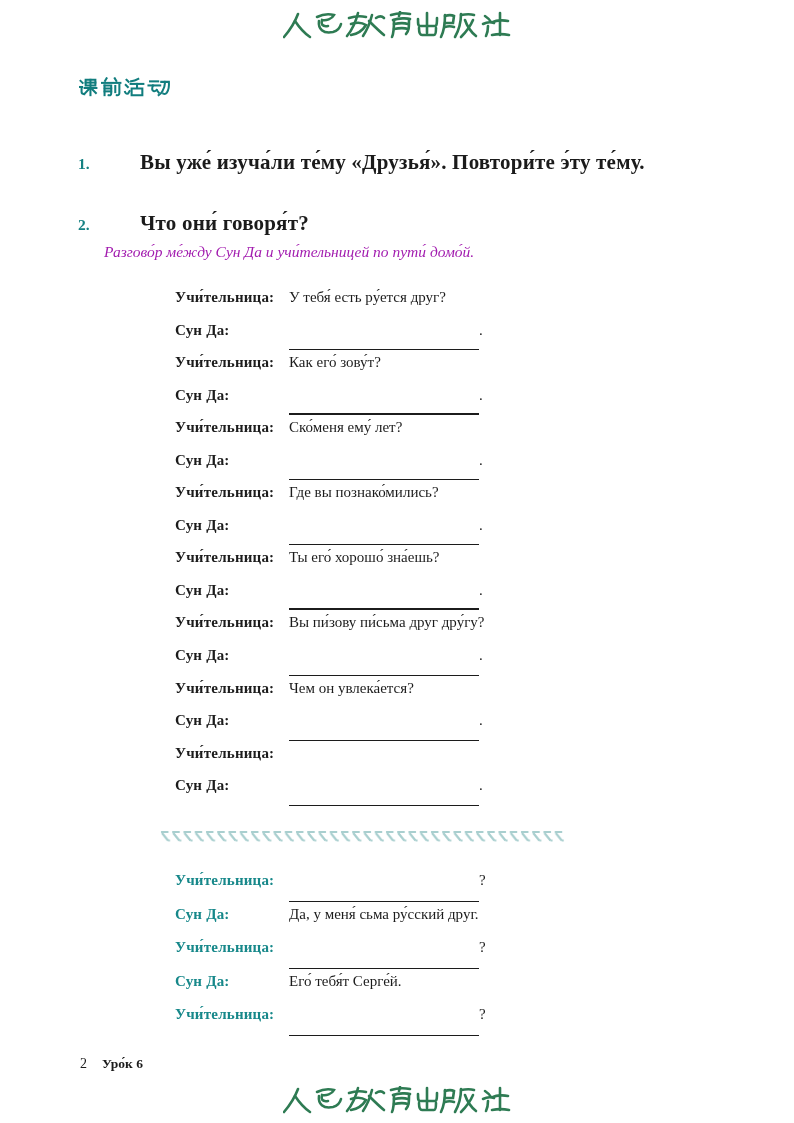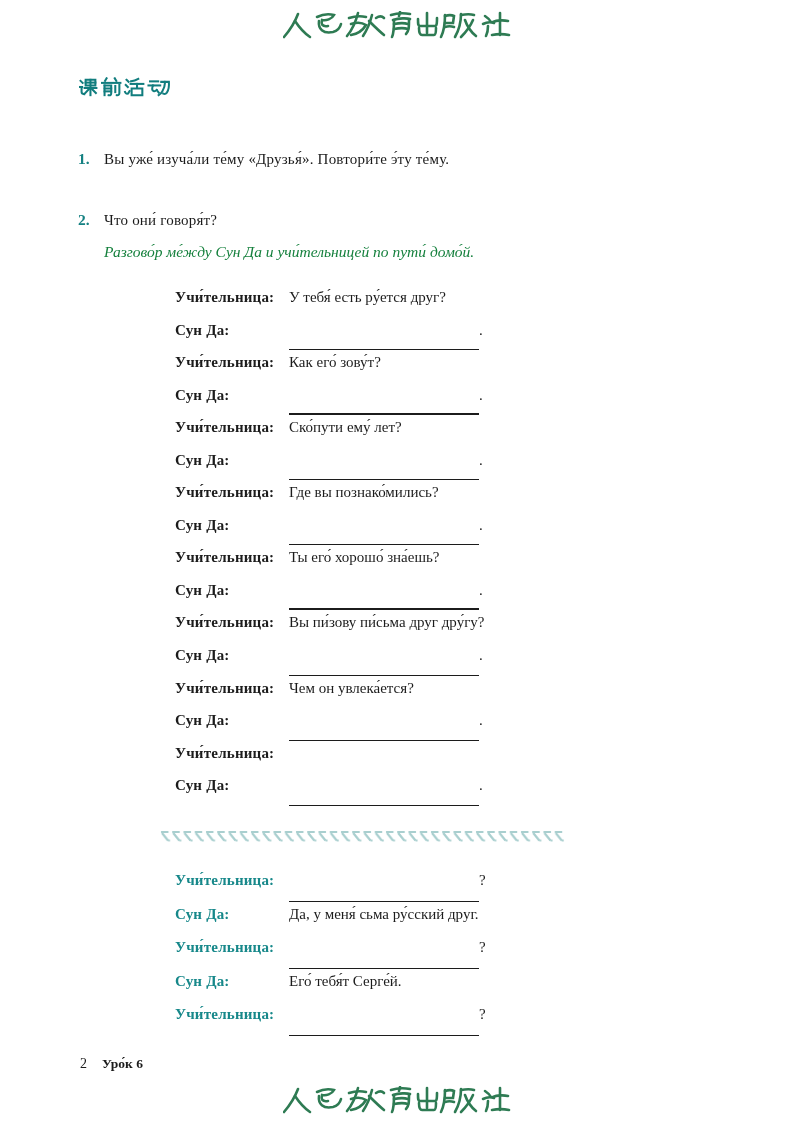--- a/index.html
+++ b/index.html
@@ -9,24 +9,24 @@
     font-family:"Liberation Serif", serif; color:#1c1c1c;
   }
   .logo { position:absolute; left:50%; transform:translateX(-50%); }
   .logo-top { top:11px; }
   .logo-bottom { top:1086px; }
   .section-title { position:absolute; top:77px; left:78px; }
   .ex { position:absolute; left:78px; display:flex; align-items:baseline; }
   .ex1 { top:150px; }
   .ex2 { top:211px; }
   .ex .num { color:#158182; font-weight:bold; font-size:15.5px; width:26px; flex:none; }
-  .ex .ex-text { font-weight:normal; font-size:15px; letter-spacing:0.2px; color:#1b1b1b; }
+  .ex .ex-text { font-weight:bold; font-size:21px; letter-spacing:0.2px; color:#1b1b1b;margin-left:36px; }
   .subtitle {
     position:absolute; top:243px; left:104px;
-    font-style:italic; color:#15803d; font-size:15.5px;
+    font-style:italic; color:#a21caf; font-size:15.5px;
   }
   .dlg { position:absolute; left:175px; }
   .d1 { top:289px; }
   .d2 { top:872px; }
   .drow { display:flex; align-items:baseline; }
   .d1 .drow { height:32.55px; }
   .d2 .drow { height:33.6px; }
   .spk { width:114px; flex:none; font-weight:bold; font-size:15px; letter-spacing:0.2px; }
   .d2 .spk { color:#17888a; }
   .utt { font-size:15px; }
@@ -160,21 +160,21 @@
       <span class="spk">Учи́тельница:</span>
       <span class="utt">Как его́ зову́т?</span>
     </div>
     <div class="drow">
       <span class="spk">Сун Да:</span>
       <span class="blank thick"></span>
         <span class="punct">.</span>
     </div>
     <div class="drow">
       <span class="spk">Учи́тельница:</span>
-      <span class="utt">Ско́пути ему́ лет?</span>
+      <span class="utt">Ско́меня ему́ лет?</span>
     </div>
     <div class="drow">
       <span class="spk">Сун Да:</span>
       <span class="blank"></span>
         <span class="punct">.</span>
     </div>
     <div class="drow">
       <span class="spk">Учи́тельница:</span>
       <span class="utt">Где вы познако́мились?</span>
     </div>

